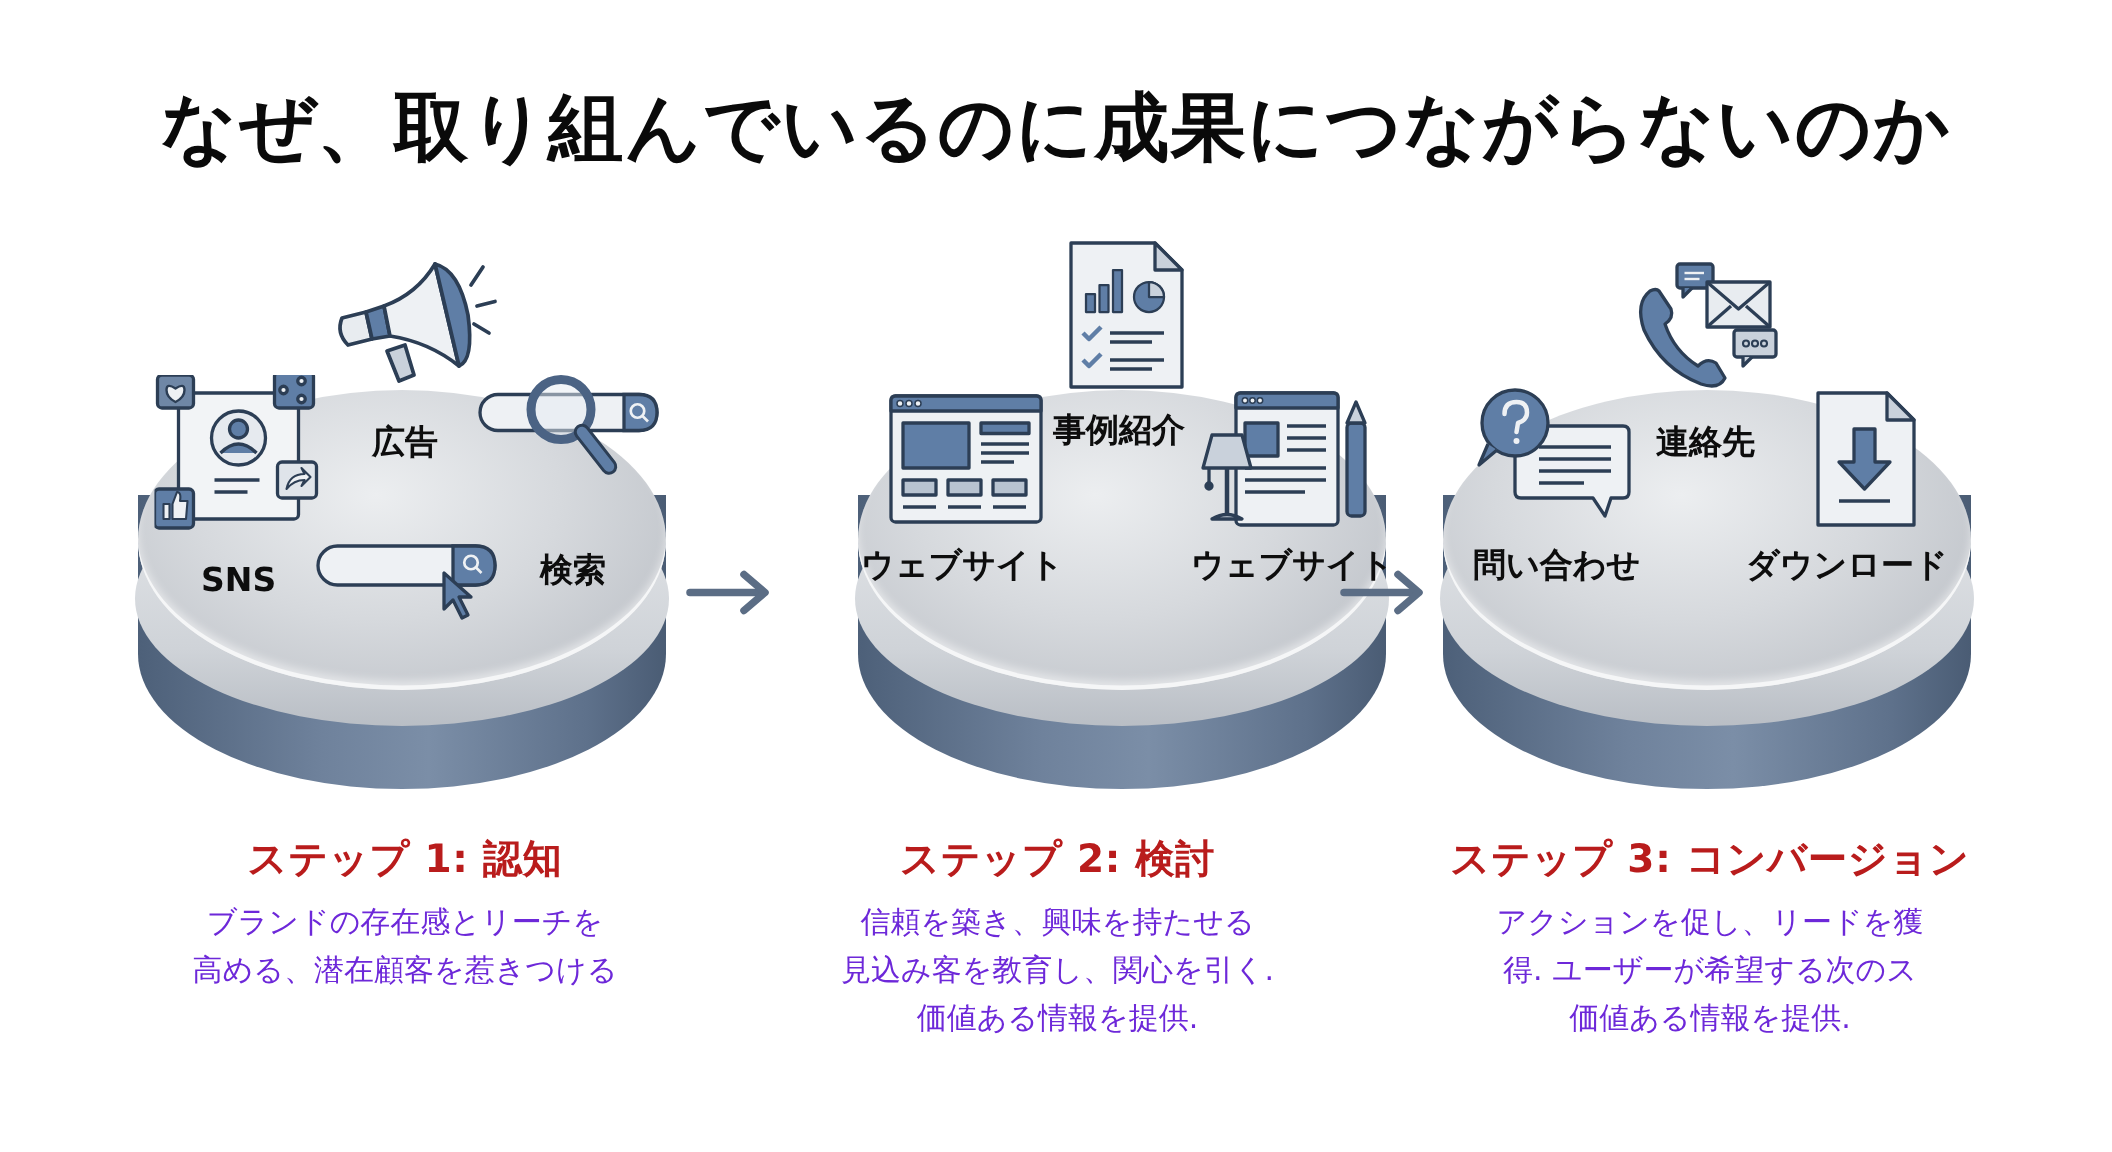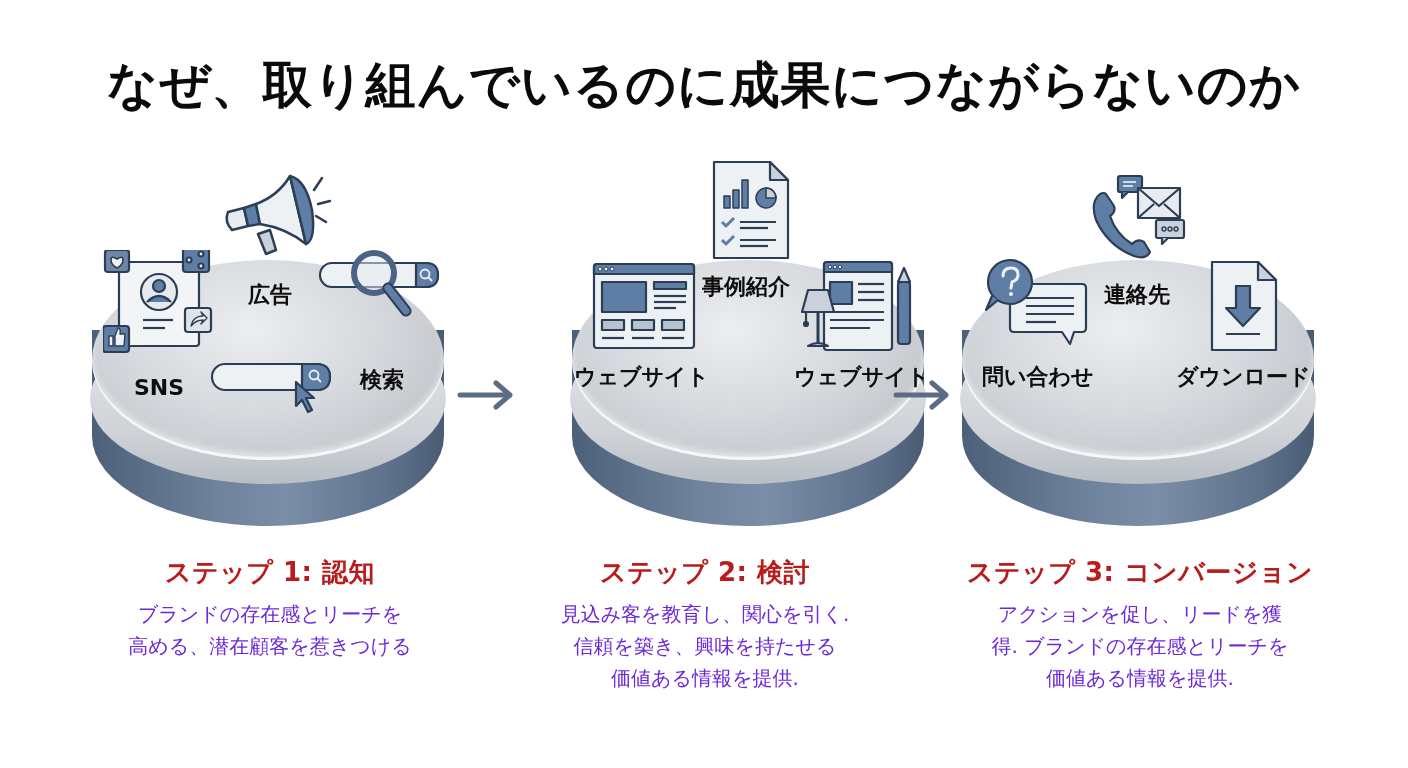--- a/index.html
+++ b/index.html
@@ -285,32 +285,32 @@
         <path d="M2 2 L48 2 L66 20 L66 90 L2 90 Z" fill="#eef1f4"></path>
         <path d="M48 2 L48 20 L66 20 Z" fill="#c9d1db"></path>
         <path d="M26 26 L40 26 L40 48 L50 48 L33 66 L16 48 L26 48 Z" fill="#5f7ea6"></path>
         <line x1="16" y1="74" x2="50" y2="74"></line>
       </g>
     </svg>
   </div>
 
   <span class="label" style="left:146px;top:130px;">連絡先</span>
   <span class="label" style="left:24px;top:212px;">問い合わせ</span>
-  <span class="label" style="left:218px;top:212px;">ダウンロード</span>
+  <span class="label" style="left:206px;top:212px;">ダウンロード</span>
 </div>
 
 <div class="caption c1">
   <h2>ステップ 1: 認知</h2>
   <p>ブランドの存在感とリーチを</p>
   <p>高める、潜在顧客を惹きつける</p>
 </div>
 <div class="caption c2">
   <h2>ステップ 2: 検討</h2>
+  <p>信頼を築き、興味を持たせる</p>
   <p>見込み客を教育し、関心を引く.</p>
-  <p>信頼を築き、興味を持たせる</p>
   <p>価値ある情報を提供.</p>
 </div>
 <div class="caption c3">
   <h2>ステップ 3: コンバージョン</h2>
   <p>アクションを促し、リードを獲</p>
-  <p>得. ブランドの存在感とリーチを</p>
+  <p>得. ユーザーが希望する次のス</p>
   <p>価値ある情報を提供.</p>
 </div>
 
 </body></html>

